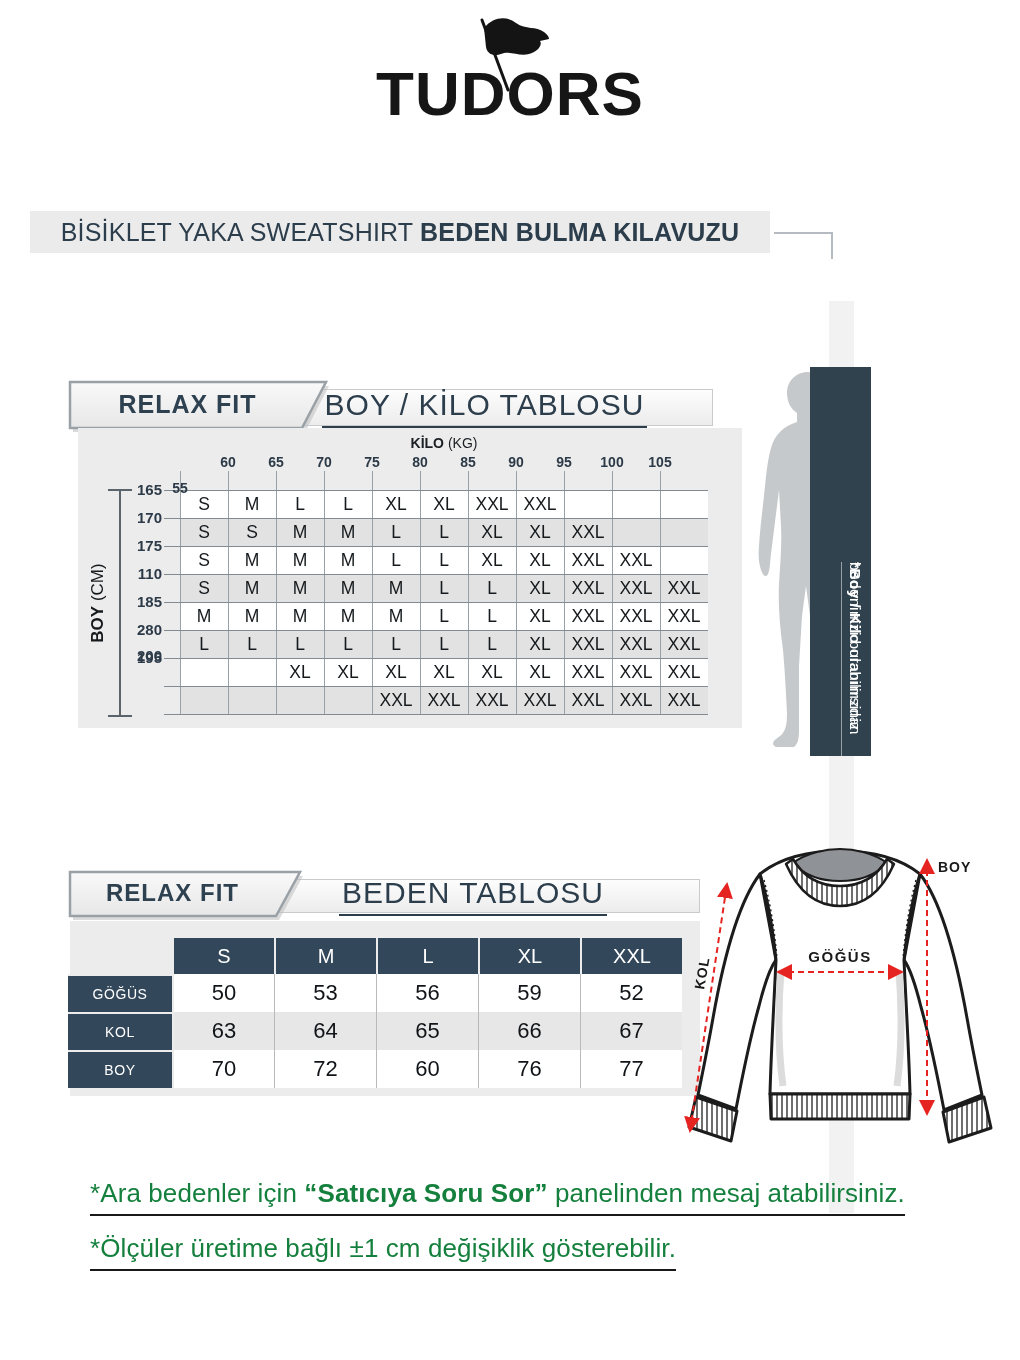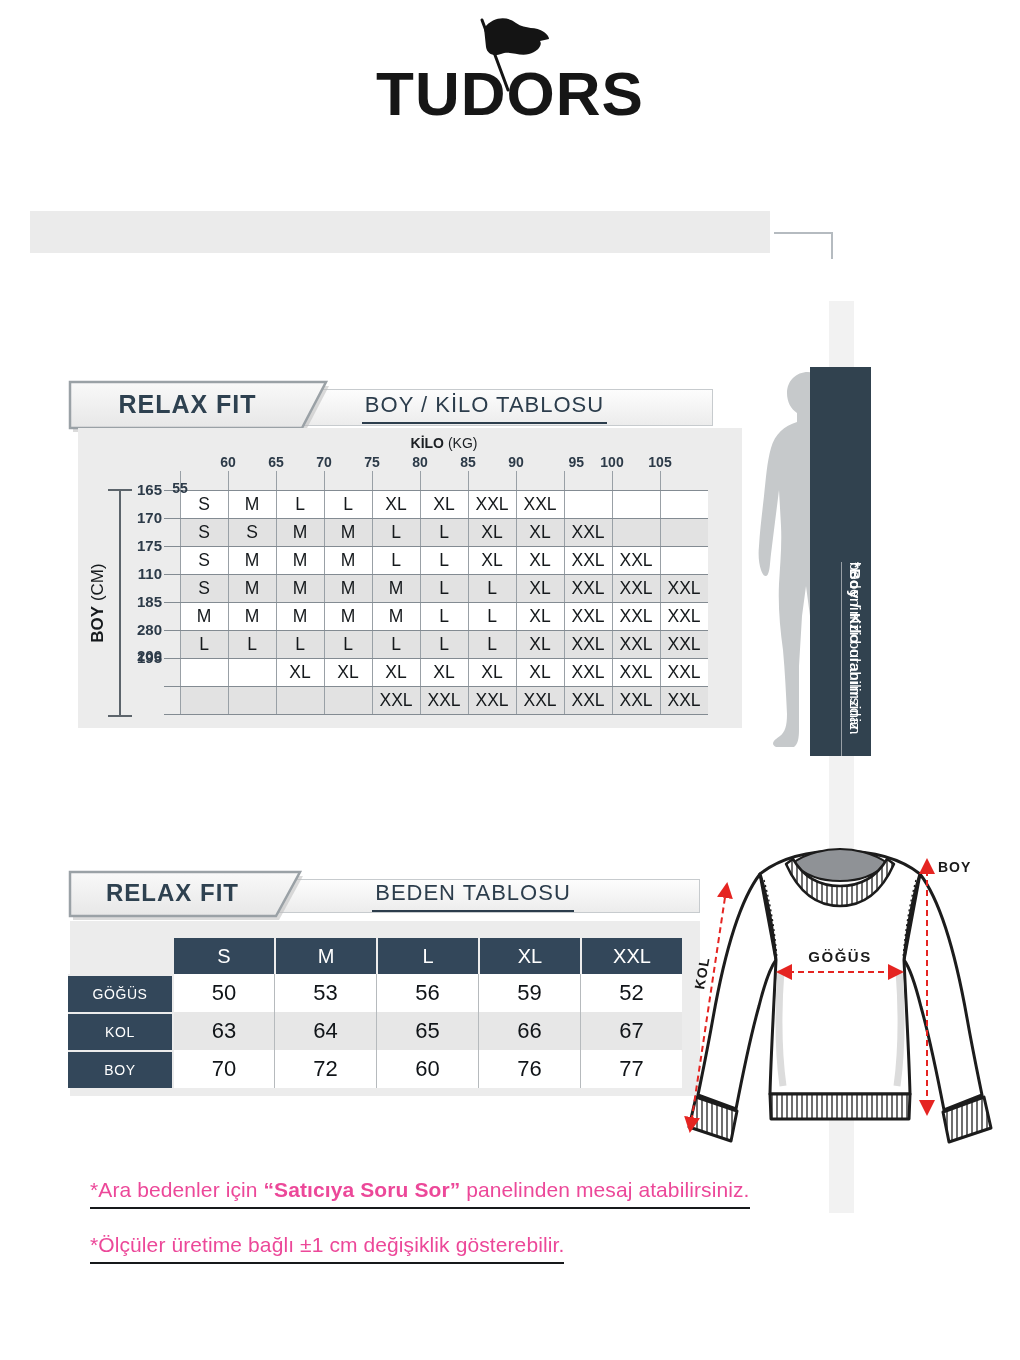--- a/index.html
+++ b/index.html
@@ -24,21 +24,21 @@
           display:flex;align-items:center;justify-content:center}
   .vtext{writing-mode:vertical-lr;color:#fff;font-size:15.5px;letter-spacing:.4px;line-height:1.85}
   .vline{text-align:center}
   .vtext b{font-weight:800}
 
   
   .fitbox-label{position:absolute;display:flex;align-items:center;justify-content:center;
                 font-weight:800;color:#2e4150;letter-spacing:1px}
   .fitbar{position:absolute;background:linear-gradient(#fdfdfd,#ececec);border:1px solid #c7cbce}
   .fitbar-inner{position:absolute;top:0;bottom:0;display:flex;align-items:center;justify-content:center}
-  .bar-title{font-size:22px;color:#2c3d4c;font-weight:500;letter-spacing:1px;
+  .bar-title{font-size:30px;color:#2c3d4c;font-weight:500;letter-spacing:1px;
              border-bottom:2px solid #2c3d4c;padding:0 3px 4px}
 
   
   .panel1{position:absolute;left:78px;top:428px;width:664px;height:300px;background:#ececec}
   .kilo-head{position:absolute;left:180px;top:435px;width:528px;text-align:center;font-size:14px;color:#1b1f23}
   .kilo-head b{font-weight:800}
   .knum{position:absolute;width:40px;top:454px;text-align:center;font-size:14px;font-weight:700;color:#2c3a48}
   .hnum{position:absolute;width:38px;text-align:right;font-size:15px;font-weight:700;color:#2c3a48}
   .rowbg{position:absolute;background:#fff}
   .rowbg.alt{background:#e2e2e2}
@@ -59,36 +59,36 @@
               grid-template-columns:104px repeat(5,102px);grid-template-rows:36px 38px 38px 38px}
   .c{display:flex;align-items:center;justify-content:center}
   .c.hdr{background:#33475a;color:#fff;font-size:20px;border-left:2px solid #ececec}
   .c.lab{background:#33475a;color:#fff;font-size:14px;letter-spacing:.6px;border-top:2px solid #ececec}
   .c.val{background:#fff;font-size:22px;color:#101418;border-left:1px solid #b6babd}
   .c.val.alt{background:#e7e7e7}
   .c.val.sep{border-left:2px solid #ececec}
 
   
   .sweat{position:absolute;left:680px;top:838px}
-  .fn{position:absolute;font-size:21px;color:#ec4899;letter-spacing:.1px}
+  .fn{position:absolute;font-size:26px;color:#15803d;letter-spacing:.1px}
   .fnu{display:inline-block;border-bottom:2px solid #17191b;padding-bottom:5px;white-space:pre}
   .fn b{font-weight:800}
 </style>
 </head>
 <body>
 
 <div>
   <div class="logo-text">TUDORS</div>
   <svg class="flag-svg" width="86" height="84" viewBox="0 0 86 84">
     <path d="M8,6 L34,76" stroke="#141414" stroke-width="3" stroke-linecap="round"></path>
     <path d="M10,14 C20,2 33,2 42,9 C52,16 62,12 70,18 C73,20 75,23 75,25 L66,27 C69,31 63,38 55,40 C45,43 36,36 27,40 C20,43 13,40 12,33 Z" fill="#141414"></path>
   </svg>
 </div>
 
-<div class="title-bar"></div>
+<div class="title-bar"><span>BİSİKLET YAKA SWEATSHIRT </span><b>BEDEN BULMA KILAVUZU</b></div>
 <svg class="connector" width="66" height="34">
   <polyline points="4,5 62,5 62,31" fill="none" stroke="#b5bbc0" stroke-width="2"></polyline>
 </svg>
 
 <div class="strip"></div>
 <svg class="silhouette" width="140" height="390" viewBox="0 0 140 390">
   <path fill="#c6c9cb" d="M66,6 C54,6 45,15 45,27 C45,36 49,43 55,47 L55,56 C42,60 33,68 29,82 C25,96 24,112 22,130 C20,148 18,164 17,180 C16,190 17,198 19,204 C21,210 24,212 26,208 C28,204 28,196 29,188 C31,172 33,156 35,140 L37,124 L39,160 C40,180 38,200 37,218 C36,240 38,262 41,284 C43,306 44,328 45,348 C45,360 43,366 38,370 C32,374 28,378 34,381 L52,381 C56,378 57,372 57,364 L57,300 L60,250 L64,220 L68,250 L71,300 L71,364 C71,372 72,378 76,381 L94,381 C100,378 96,374 90,370 C85,366 83,360 83,348 C84,328 85,306 87,284 C90,262 92,240 91,218 C90,200 88,180 89,160 L91,124 L93,140 C95,156 97,172 99,188 C100,196 100,204 102,208 C104,212 107,210 109,204 C111,198 112,190 111,180 C110,164 108,148 106,130 C104,112 103,96 99,82 C95,68 86,60 73,56 L73,47 C79,43 83,36 83,27 C83,15 78,6 66,6 Z"></path>
 </svg>
 <div class="banner">
   <div class="vtext">
@@ -150,21 +150,21 @@
     <div class="gline-h" style="left: 164px; top: 686px; width: 544px;"></div>
     <div class="gline-h" style="left: 164px; top: 714px; width: 544px;"></div>
     <div class="knum" style="left: 160px; top: 480px;">55</div>
     <div class="knum" style="left: 208px; top: 454px;">60</div>
     <div class="knum" style="left: 256px; top: 454px;">65</div>
     <div class="knum" style="left: 304px; top: 454px;">70</div>
     <div class="knum" style="left: 352px; top: 454px;">75</div>
     <div class="knum" style="left: 400px; top: 454px;">80</div>
     <div class="knum" style="left: 448px; top: 454px;">85</div>
     <div class="knum" style="left: 496px; top: 454px;">90</div>
-    <div class="knum" style="left: 544px; top: 454px; text-align: right;">95</div>
+    <div class="knum" style="left: 544px; top: 454px;">95</div>
     <div class="knum" style="left: 592px; top: 454px;">100</div>
     <div class="knum" style="left: 640px; top: 454px;">105</div>
     <div class="hnum" style="left: 124px; top: 481px;">165</div>
     <div class="hnum" style="left: 124px; top: 509px;">170</div>
     <div class="hnum" style="left: 124px; top: 537px;">175</div>
     <div class="hnum" style="left: 124px; top: 565px;">110</div>
     <div class="hnum" style="left: 124px; top: 593px;">185</div>
     <div class="hnum" style="left: 124px; top: 621px;">280</div>
     <div class="hnum" style="left: 124px; top: 649px;">195</div>
     <div class="hnum" style="left: 124px; top: 647px;">200</div>

